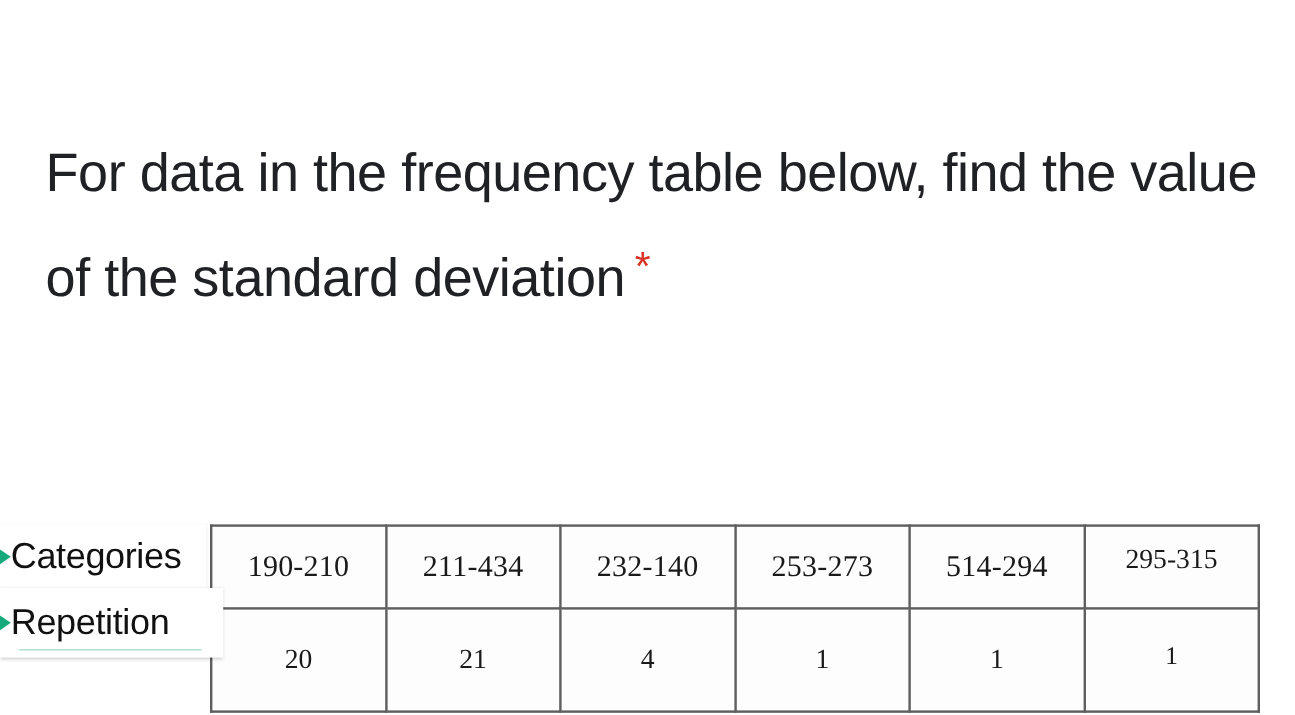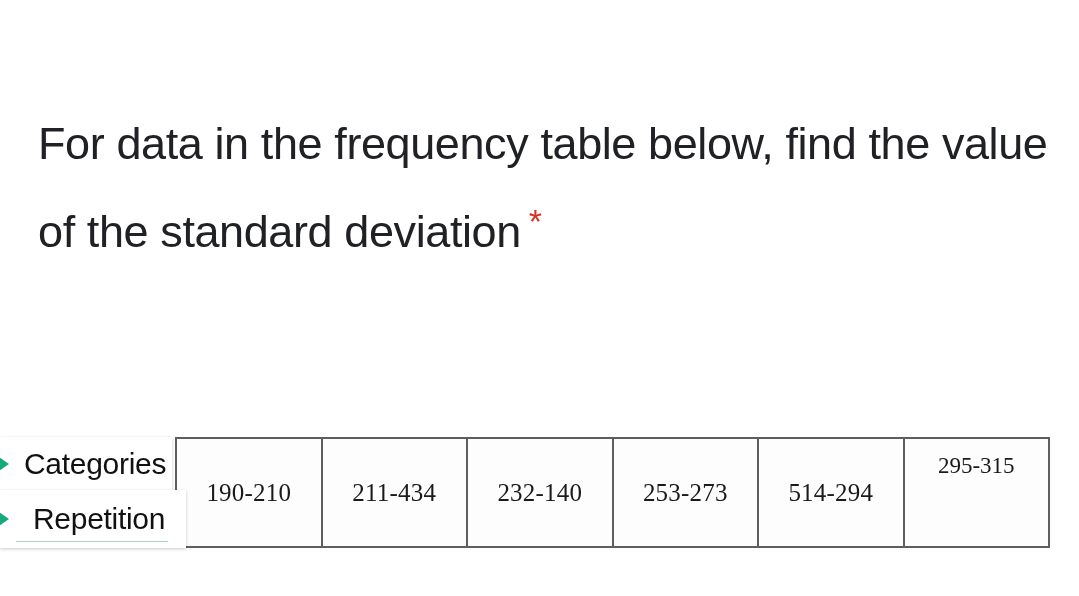--- a/index.html
+++ b/index.html
@@ -102,32 +102,31 @@
     width: 172px;
     height: 53px;
     z-index: 5;
   }
   #row-label-repetition {
     left: 0px;
     top: 490px;
     width: 186px;
     height: 58px;
     z-index: 6;
-    padding-left: 24px;
   }
   .row-label-text {
     font-family: "Liberation Sans", sans-serif;
     font-size: 30px;
     font-weight: 400;
     color: #111111;
     letter-spacing: -0.3px;
     white-space: nowrap;
     line-height: 1;
   }
-  #row-label-categories .row-label-text { margin-left: 24px; }
+  #row-label-categories .row-label-text { margin-left: 9px; }
   #row-label-repetition .row-label-text { margin-left: 9px; }
 
   
   .bullet-triangle {
     position: absolute;
     left: -7px;
     width: 0;
     height: 0;
     border-top: 11px solid transparent;
     border-bottom: 11px solid transparent;
@@ -155,20 +154,28 @@
   <table class="freq-table">
     <tbody>
       <tr class="header-row">
         <td>190-210</td>
         <td>211-434</td>
         <td>232-140</td>
         <td>253-273</td>
         <td>514-294</td>
         <td class="shifted">295-315</td>
       </tr>
+      <tr class="data-row">
+        <td>20</td>
+        <td>21</td>
+        <td>4</td>
+        <td>1</td>
+        <td>1</td>
+        <td class="shifted">1</td>
+      </tr>
     </tbody>
   </table>
 </div>
 
 <div class="row-label-box" id="row-label-categories">
   <span class="bullet-triangle"></span>
   <span class="row-label-text">Categories</span>
 </div>
 
 <div class="row-label-box" id="row-label-repetition">

